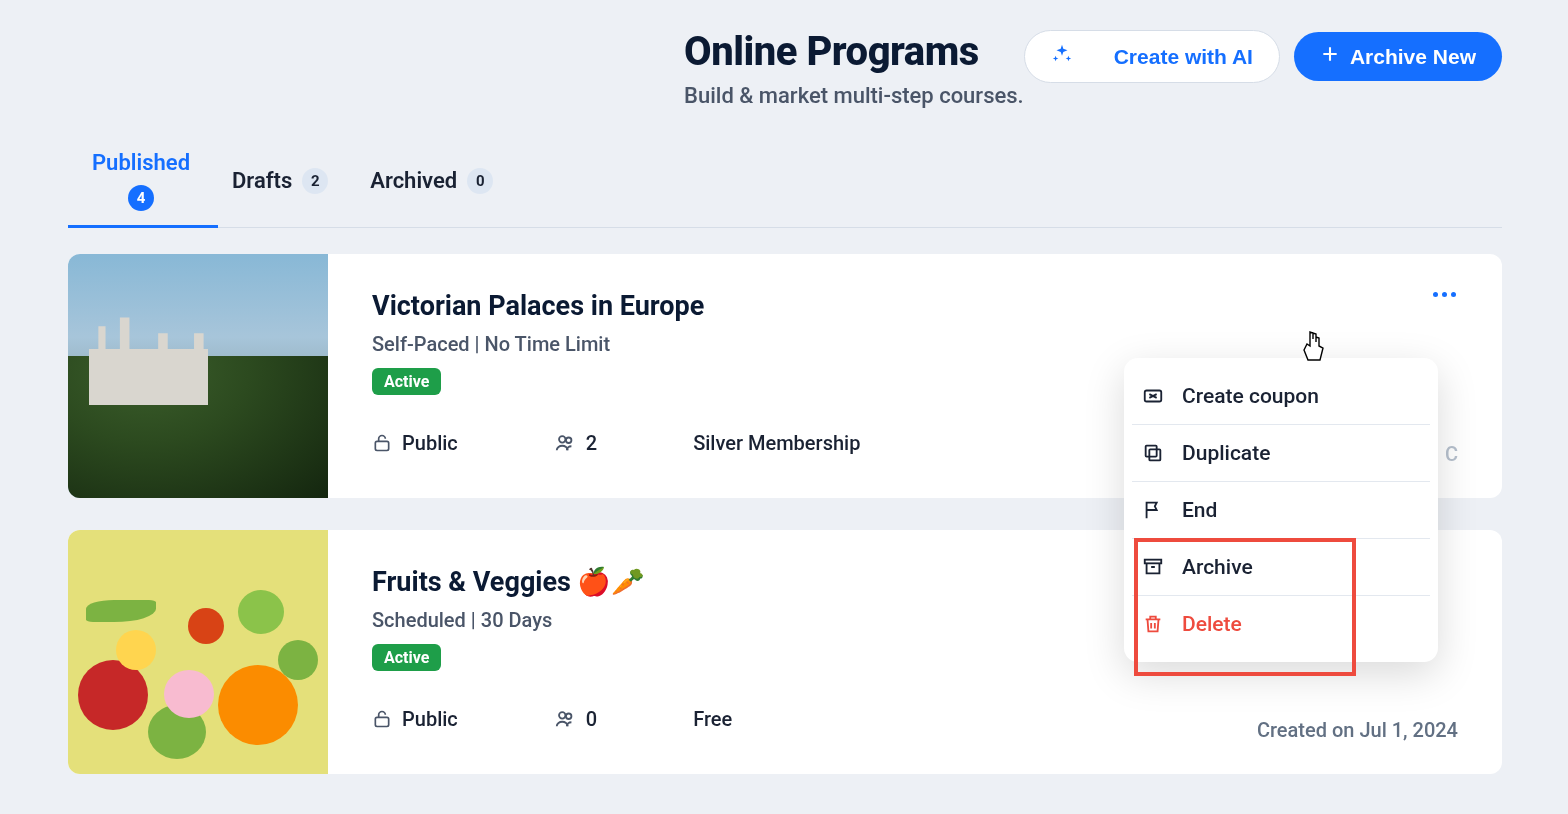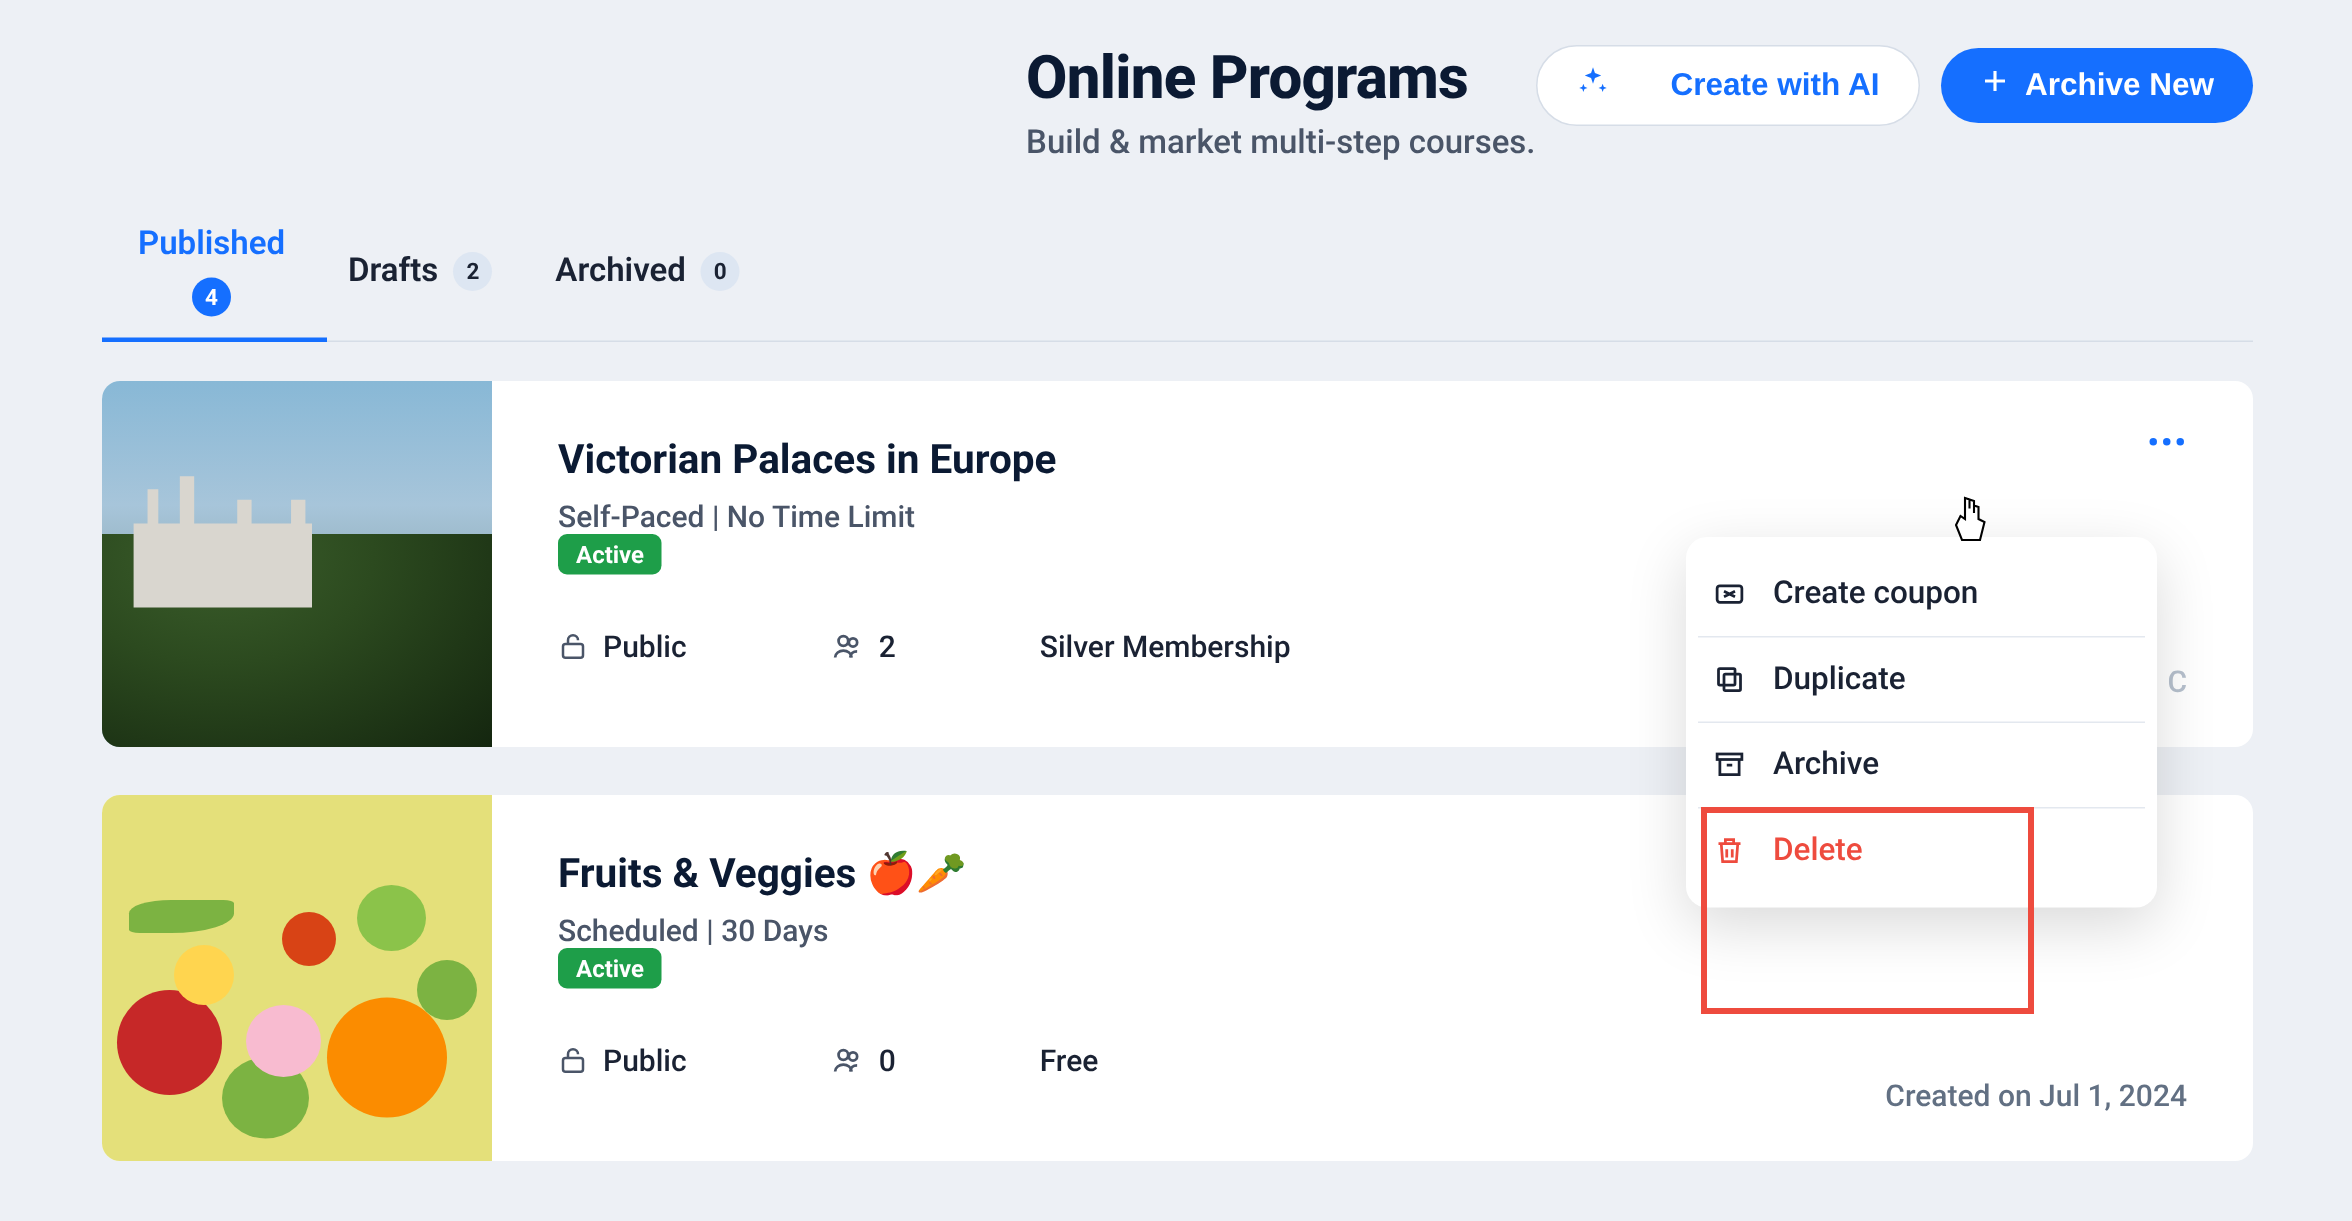--- a/index.html
+++ b/index.html
@@ -29,21 +29,21 @@
   .tab-badge { display:inline-flex; align-items:center; justify-content:center; min-width:26px; height:26px; padding:0 8px; border-radius:999px; font-size:15px; font-weight:700; }
   .tab.active .tab-badge { background:#156fff; color:#fff; }
   .tab:not(.active) .tab-badge { background:#dde6f2; color:#1a2233; }
 
   .cards { margin-top: 26px; display:flex; flex-direction:column; gap: 32px; }
   .card { background:#fff; border-radius:12px; display:flex; min-height:244px; overflow: visible; position:relative; }
   .thumb { width: 260px; border-radius:12px 0 0 12px; background:#ccc; flex-shrink:0; position:relative; overflow:hidden; }
   .card-body { flex:1; padding: 36px 44px 30px 44px; display:flex; flex-direction:column; }
   .card-title { font-size: 27px; font-weight:700; color:#0b1a33; }
   .card-sub { font-size:20px; color:#4a5568; margin-top:10px; font-weight:500; }
-  .status-badge { display:inline-block; background:#1e9e49; color:#fff; font-size:16px; font-weight:700; padding:4px 12px; border-radius:6px; width:fit-content; }
+  .status-badge { display:inline-block; background:#1e9e49; color:#fff; font-size:16px; font-weight:700; padding:4px 12px; border-radius:6px; margin-top:12px; width:fit-content; }
   .card-foot { display:flex; align-items:center; margin-top: 36px; gap: 96px; font-size:20px; color:#1a2233; font-weight:500; }
   .meta-item { display:flex; align-items:center; gap:10px; }
   .meta-item .lbl { color:#1a2233; }
   .meta-icon { color:#4a5568; display:inline-flex; }
   .created { color:#627083; font-size:20px; font-weight:500; position:absolute; right:44px; bottom:32px; }
   .dots-btn { position:absolute; top:38px; right:46px; cursor:pointer; }
   .dots { display:flex; gap:4px; }
   .dots span { width:5px; height:5px; background:#156fff; border-radius:50%; display:block; }
 
   
@@ -224,20 +224,28 @@
       <svg width="22" height="22" viewBox="0 0 24 24" fill="none" stroke="currentColor" stroke-width="2">
           <rect x="8" y="8" width="12" height="12" rx="1"></rect>
           <rect x="4" y="4" width="12" height="12" rx="1"></rect>
         </svg>
     </span>
     <span>Duplicate</span>
   </div>
   <div class="menu-item">
     <span class="mi-icon">
       <svg width="22" height="22" viewBox="0 0 24 24" fill="none" stroke="currentColor" stroke-width="2">
+          <path d="M5 3v18M5 4h11l-2 4 2 4H5"></path>
+        </svg>
+    </span>
+    <span>End</span>
+  </div>
+  <div class="menu-item">
+    <span class="mi-icon">
+      <svg width="22" height="22" viewBox="0 0 24 24" fill="none" stroke="currentColor" stroke-width="2">
           <rect x="3" y="4" width="18" height="4"></rect>
           <path d="M5 8v11h14V8M10 12h4"></path>
         </svg>
     </span>
     <span>Archive</span>
   </div>
   <div class="menu-item danger">
     <span class="mi-icon">
       <svg width="22" height="22" viewBox="0 0 24 24" fill="none" stroke="currentColor" stroke-width="2">
           <path d="M4 7h16M9 7V4h6v3M6 7l1 13h10l1-13M10 11v6M14 11v6"></path>

